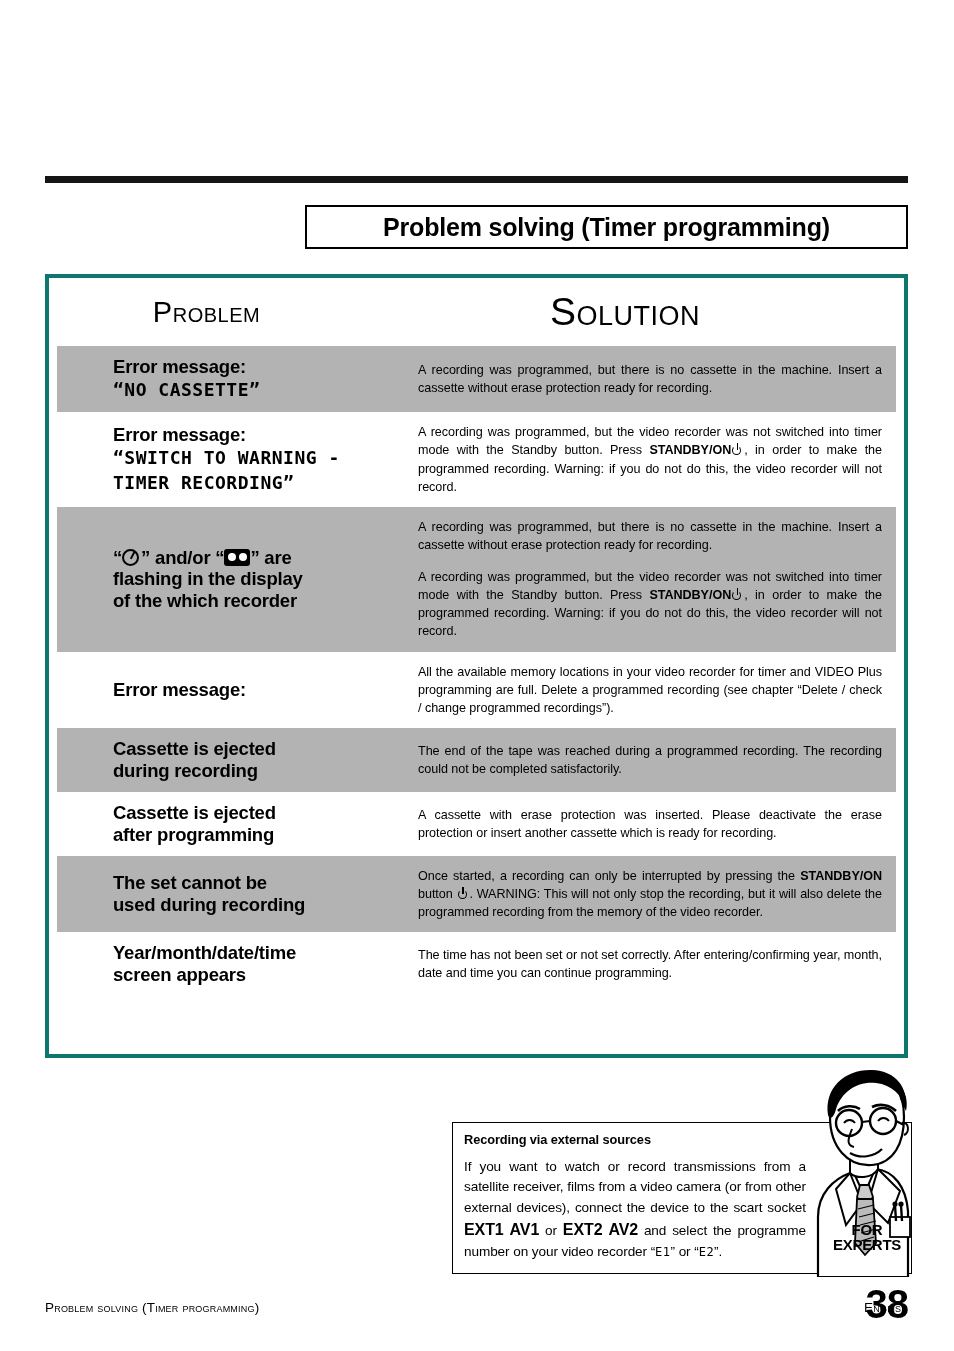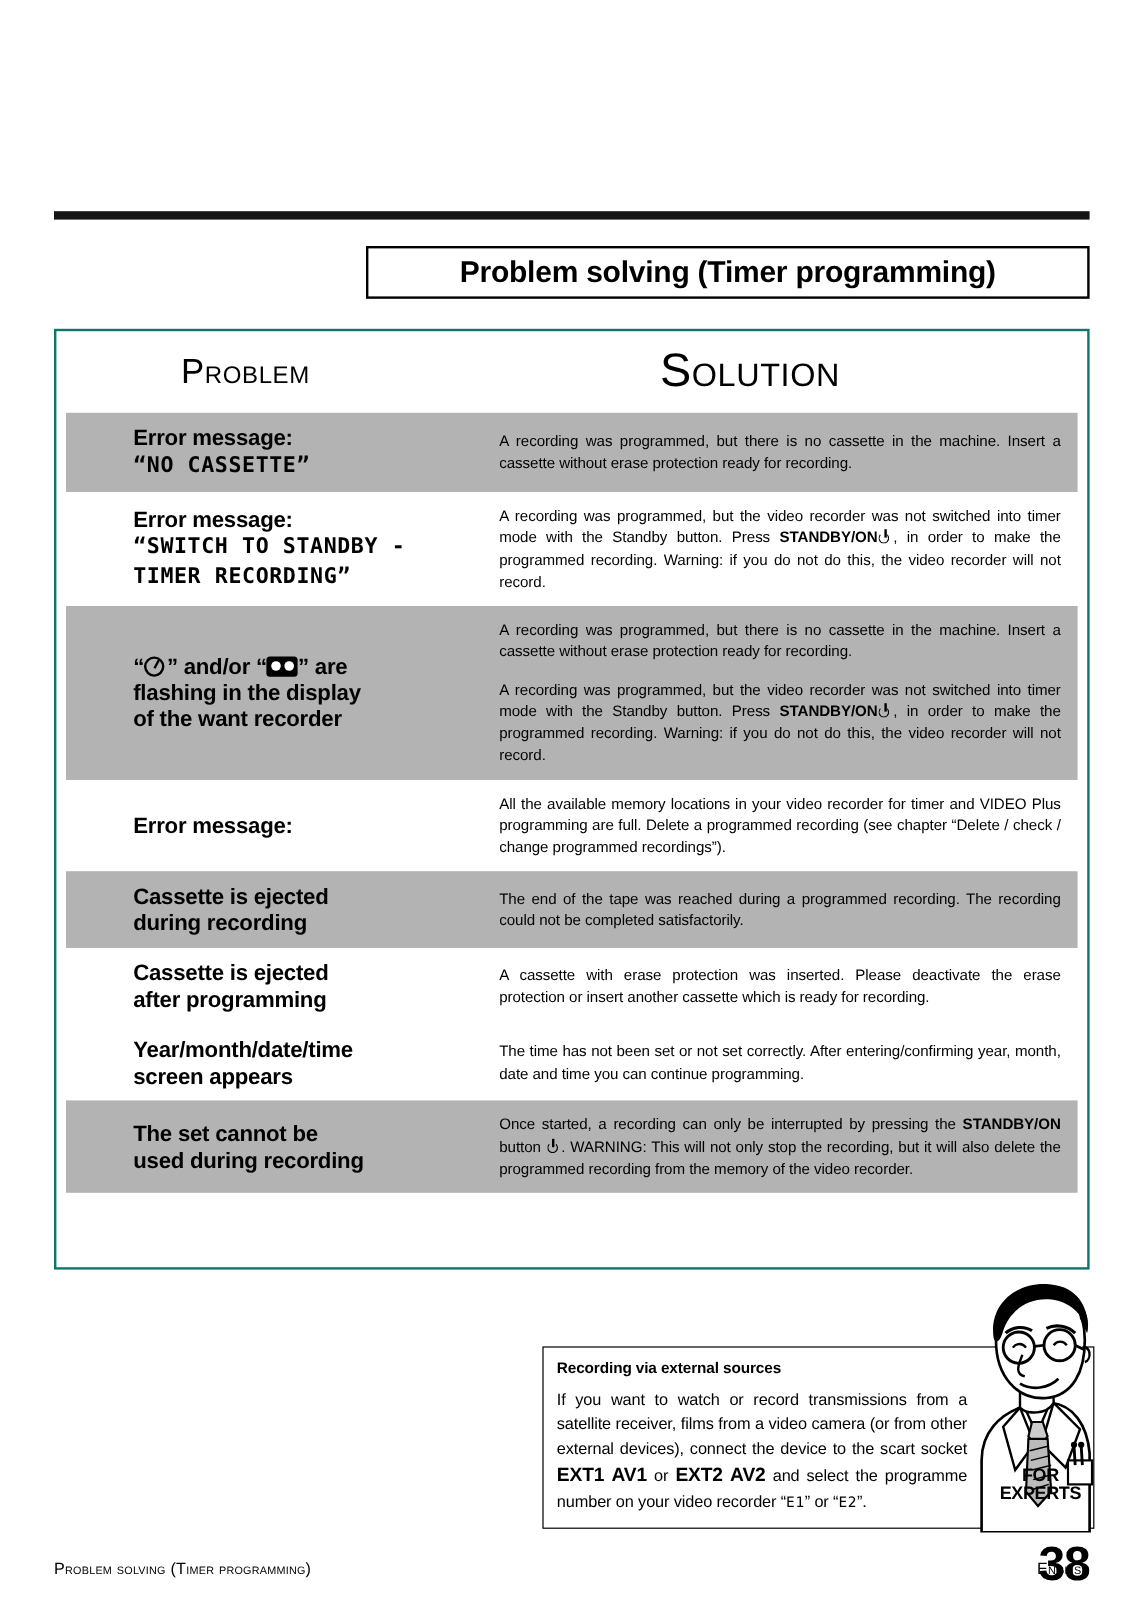--- a/index.html
+++ b/index.html
@@ -47,21 +47,21 @@
     white-space: nowrap;
   }
 
   
   .table-box {
     position: absolute;
     left: 45px;
     top: 274px;
     width: 863px;
     height: 784px;
-    border: 2px solid #0f766e;
+    border: 4px solid #0f766e;
     box-sizing: border-box;
   }
   .thead {
     height: 68px;
     display: flex;
     align-items: center;
   }
   .thead .h-problem {
     width: 315px;
     text-align: center;
@@ -310,33 +310,33 @@
       <div class="p-lcd">“NO CASSETTE”</div>
     </div>
     <div class="cell-solution">
       <div class="s-para">A recording was programmed, but there is no cassette in the machine. Insert a cassette without erase protection ready for recording.</div>
     </div>
   </div>
 
   <div class="row">
     <div class="cell-problem">
       <div class="p-line">Error message:</div>
-      <div class="p-lcd">“SWITCH TO STANDBY -</div>
+      <div class="p-lcd">“SWITCH TO WARNING -</div>
       <div class="p-lcd">TIMER RECORDING”</div>
     </div>
     <div class="cell-solution">
       <div class="s-para"><span>A recording was programmed, but the video recorder was not switched into timer mode with the Standby button. Press </span><b>STANDBY/ON</b><span class="pwr"></span><span>, in order to make the programmed recording. Warning: if you do not do this, the video recorder will not record.</span></div>
     </div>
   </div>
 
   <div class="row shaded">
     <div class="cell-problem">
       <div class="p-line"><span>“</span><span class="clock-glyph"></span><span>” and/or “</span><span class="cassette-glyph"><span class="reel l"></span><span class="reel r"></span></span><span>” are</span></div>
       <div class="p-line">flashing in the display</div>
-      <div class="p-line">of the want recorder</div>
+      <div class="p-line">of the which recorder</div>
     </div>
     <div class="cell-solution">
       <div class="s-para">A recording was programmed, but there is no cassette in the machine. Insert a cassette without erase protection ready for recording.</div>
       <div class="s-para"><span>A recording was programmed, but the video recorder was not switched into timer mode with the Standby button. Press </span><b>STANDBY/ON</b><span class="pwr"></span><span>, in order to make the programmed recording. Warning: if you do not do this, the video recorder will not record.</span></div>
     </div>
   </div>
 
   <div class="row">
     <div class="cell-problem">
       <div class="p-line">Error message:</div>
@@ -359,37 +359,37 @@
   <div class="row">
     <div class="cell-problem">
       <div class="p-line">Cassette is ejected</div>
       <div class="p-line">after programming</div>
     </div>
     <div class="cell-solution">
       <div class="s-para">A cassette with erase protection was inserted. Please deactivate the erase protection or insert another cassette which is ready for recording.</div>
     </div>
   </div>
 
+  <div class="row shaded">
+    <div class="cell-problem">
+      <div class="p-line">The set cannot be</div>
+      <div class="p-line">used during recording</div>
+    </div>
+    <div class="cell-solution">
+      <div class="s-para"><span>Once started, a recording can only be interrupted by pressing the </span><b>STANDBY/ON</b><span> button </span><span class="pwr"></span><span>. WARNING: This will not only stop the recording, but it will also delete the programmed recording from the memory of the video recorder.</span></div>
+    </div>
+  </div>
+
   <div class="row">
     <div class="cell-problem">
       <div class="p-line">Year/month/date/time</div>
       <div class="p-line">screen appears</div>
     </div>
     <div class="cell-solution">
       <div class="s-para">The time has not been set or not set correctly. After entering/confirming year, month, date and time you can continue programming.</div>
-    </div>
-  </div>
-
-  <div class="row shaded">
-    <div class="cell-problem">
-      <div class="p-line">The set cannot be</div>
-      <div class="p-line">used during recording</div>
-    </div>
-    <div class="cell-solution">
-      <div class="s-para"><span>Once started, a recording can only be interrupted by pressing the </span><b>STANDBY/ON</b><span> button </span><span class="pwr"></span><span>. WARNING: This will not only stop the recording, but it will also delete the programmed recording from the memory of the video recorder.</span></div>
     </div>
   </div>
 
 </div>
 
 <div class="experts-box">
   <div class="experts-title">Recording via external sources</div>
   <div class="experts-body"><span>If you want to watch or record transmissions from a satellite receiver, films from a video camera (or from other external devices), connect the device to the scart socket </span><b>EXT1 AV1</b><span> or </span><b>EXT2 AV2</b><span> and select the programme number on your video recorder “</span><span class="lcd-inline">E1</span><span>” or “</span><span class="lcd-inline">E2</span><span>”.</span></div>
 </div>
 

